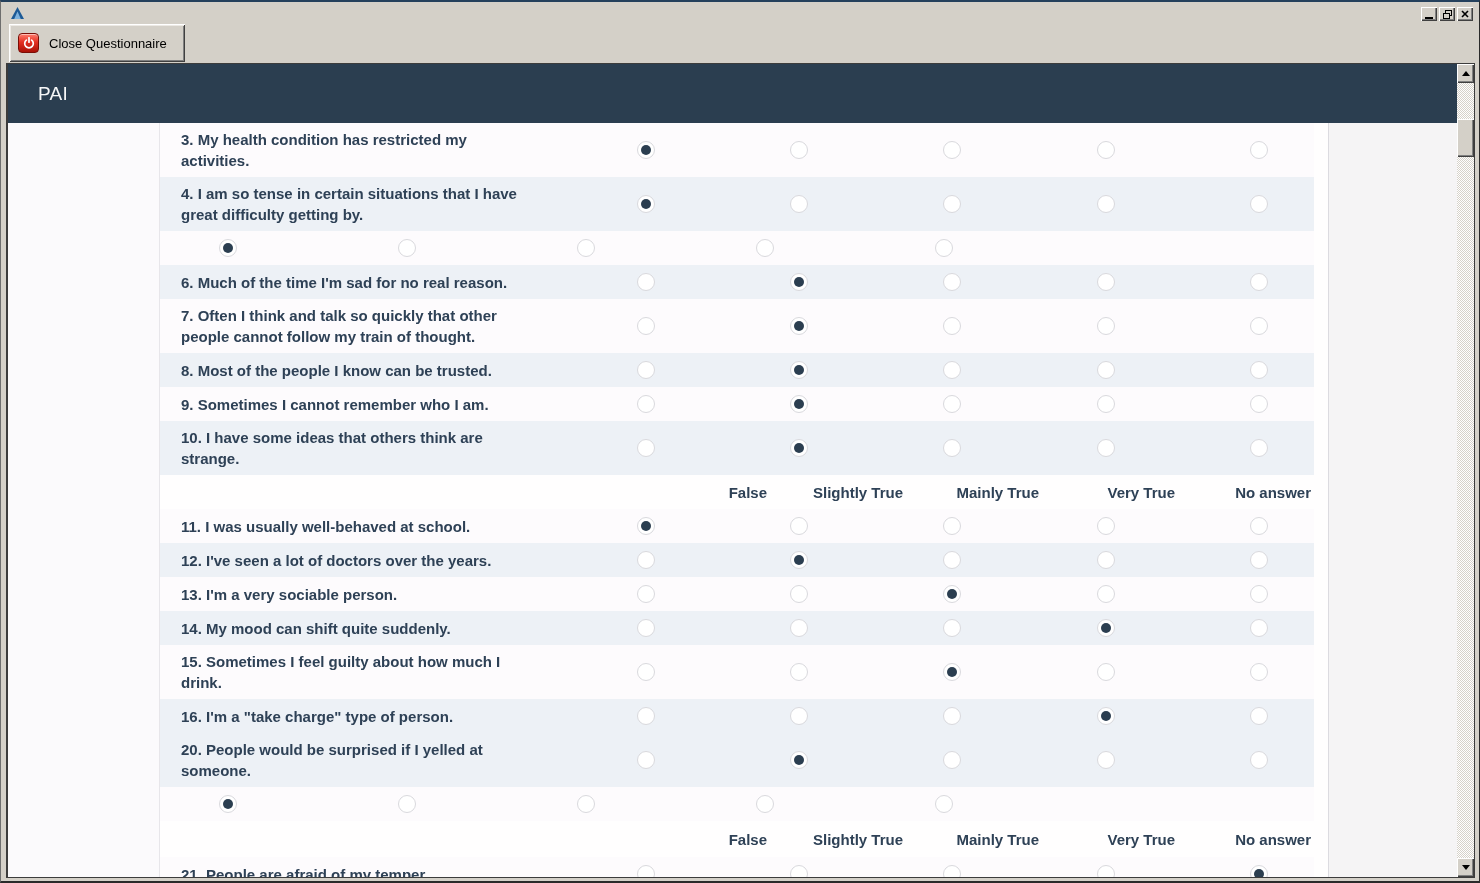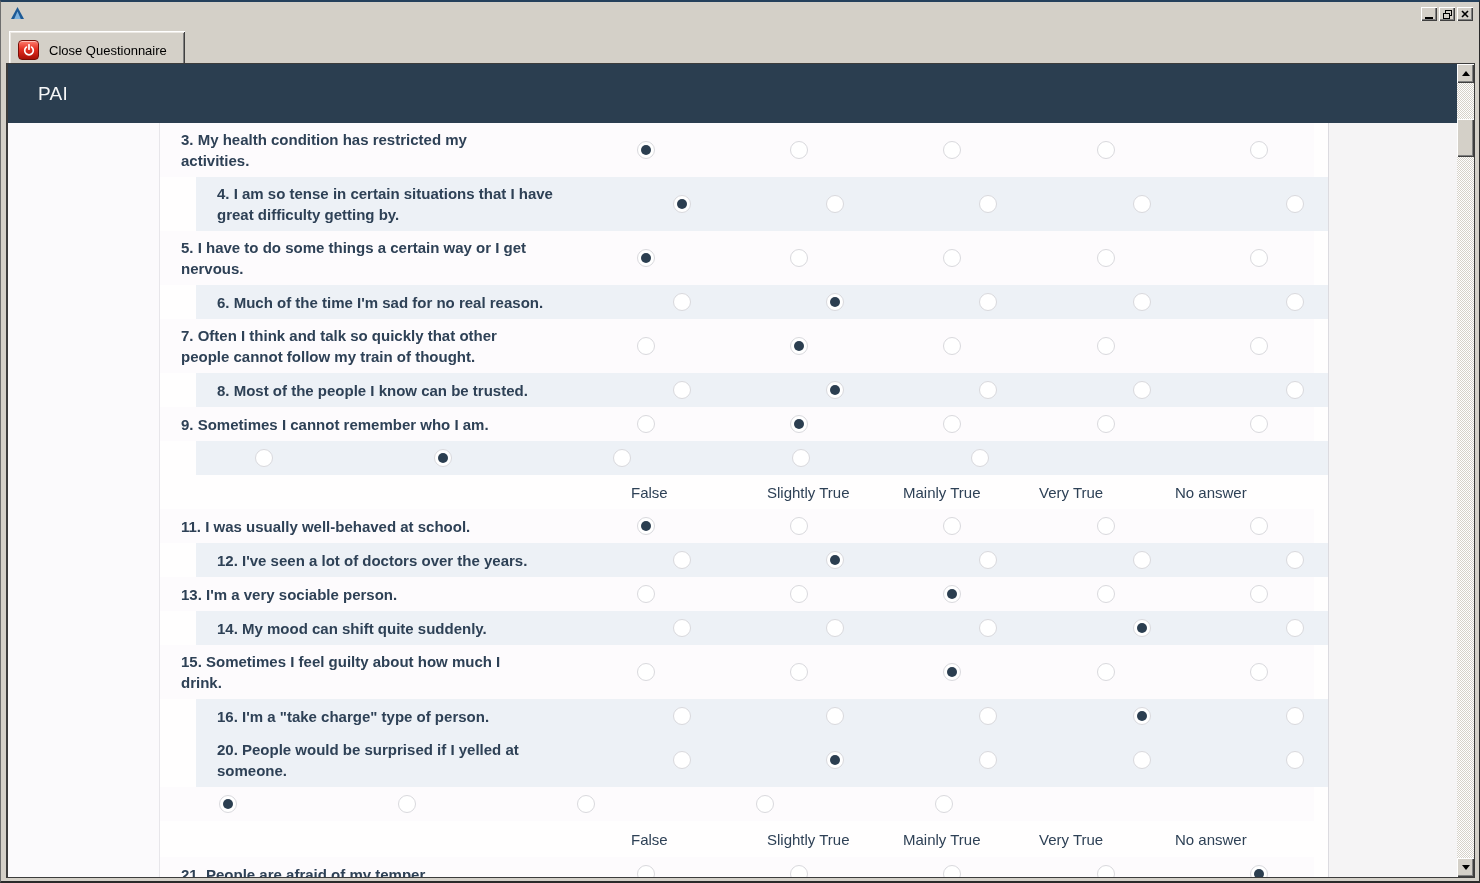--- a/index.html
+++ b/index.html
@@ -27,21 +27,21 @@
   }
   .glyph-min{width:8px;height:2px;background:#000;margin-top:7px;}
 
   
   .toolbar{position:absolute; top:22px; left:2px; right:2px; height:39px; background:#d4d0c8;}
   .close-btn{
     position:absolute; left:6px; top:0; width:176px; height:38px;
     background:#d4d0c8; border:none; cursor:pointer;
     box-shadow: inset 1px 1px 0 #ffffff, inset -1px -1px 0 #404040, inset 2px 2px 0 #ece9e4, inset -2px -2px 0 #808080;
     display:flex; align-items:center; gap:10px; padding-left:9px;
-    font-family:"Liberation Sans",sans-serif; font-size:13px; color:#000;margin-top:7px;
+    font-family:"Liberation Sans",sans-serif; font-size:13px; color:#000;
   }
   .pwr-icon{
     width:21px;height:20px;border-radius:4px;flex:0 0 auto;
     background:linear-gradient(180deg,#ff7d6e 0%,#e43022 45%,#aa1106 100%);
     border:1px solid #7a0e06;
     box-shadow: inset 0 1px 0 rgba(255,255,255,.5);
     display:flex;align-items:center;justify-content:center;
   }
 
   
@@ -67,40 +67,40 @@
   }
   .question-panel{
     position:absolute; top:0; bottom:0; left:151px; width:1170px;
     background:#fffefe;
     border-left:1px solid #e7e6ea; border-right:1px solid #dcdbe0;
     overflow:hidden;
   }
 
   
   .q-row{display:flex; align-items:center; width:1154px; min-height:34px;gap:43px;}
-  .q-row.stripe{background:var(--stripe,#edf1f6);margin-left:36px;}
+  .q-row.stripe{background:var(--stripe,#edf1f6);}
   .q-row.plain{background:var(--rowwhite,#fdfbfd);}
   .q-text{
     width:471px; padding:6px 10px 6px 21px; font-size:15px; font-weight:bold;
     color:var(--textnavy,#2e4156); line-height:21px;
   }
   .opt-cell{width:136px; display:flex; align-items:center; justify-content:center;}
   .radio{
     width:18px; height:18px; border-radius:50%;
     background:#fff; border:1px solid #d9d9dd; position:relative; cursor:pointer;
   }
   .radio.selected::after{
     content:""; position:absolute; left:3px; top:3px; width:10px; height:10px;
     border-radius:50%; background:var(--navy,#2b3e50);
   }
   .opt-header-row{display:flex; align-items:center; width:1154px; height:34px; background:transparent;}
   .opt-header-row.tall{height:36px;}
   .opt-header-spacer{width:471px;}
   .opt-header-label{
-    width:136px; text-align:left; font-size:15px; font-weight:normal; color:var(--textnavy,#2e4156);
+    width:136px; text-align:right; font-size:15px; font-weight:bold; color:var(--textnavy,#2e4156);
   }
 
   
   .scrollbar{position:absolute; top:0; bottom:0; right:0; width:17px;}
   .sb-track{
     position:absolute; inset:0;
     background-color:#fff;
     background-image:
       linear-gradient(45deg,#d6d2ca 25%,transparent 25%,transparent 75%,#d6d2ca 75%),
       linear-gradient(45deg,#d6d2ca 25%,transparent 25%,transparent 75%,#d6d2ca 75%);
@@ -198,21 +198,20 @@
               <span class="radio"></span>
             </div>
             <div class="opt-cell">
               <span class="radio"></span>
             </div>
             <div class="opt-cell">
               <span class="radio"></span>
             </div>
           </div>
           <div class="q-row plain">
-            <div class="q-text">5. I have to do some things a certain way or I get nervous.</div>
             <div class="opt-cell">
               <span class="radio selected"></span>
             </div>
             <div class="opt-cell">
               <span class="radio"></span>
             </div>
             <div class="opt-cell">
               <span class="radio"></span>
             </div>
             <div class="opt-cell">
@@ -288,20 +287,21 @@
               <span class="radio"></span>
             </div>
             <div class="opt-cell">
               <span class="radio"></span>
             </div>
             <div class="opt-cell">
               <span class="radio"></span>
             </div>
           </div>
           <div class="q-row stripe">
+            <div class="q-text">10. I have some ideas that others think are strange.</div>
             <div class="opt-cell">
               <span class="radio"></span>
             </div>
             <div class="opt-cell">
               <span class="radio selected"></span>
             </div>
             <div class="opt-cell">
               <span class="radio"></span>
             </div>
             <div class="opt-cell">

